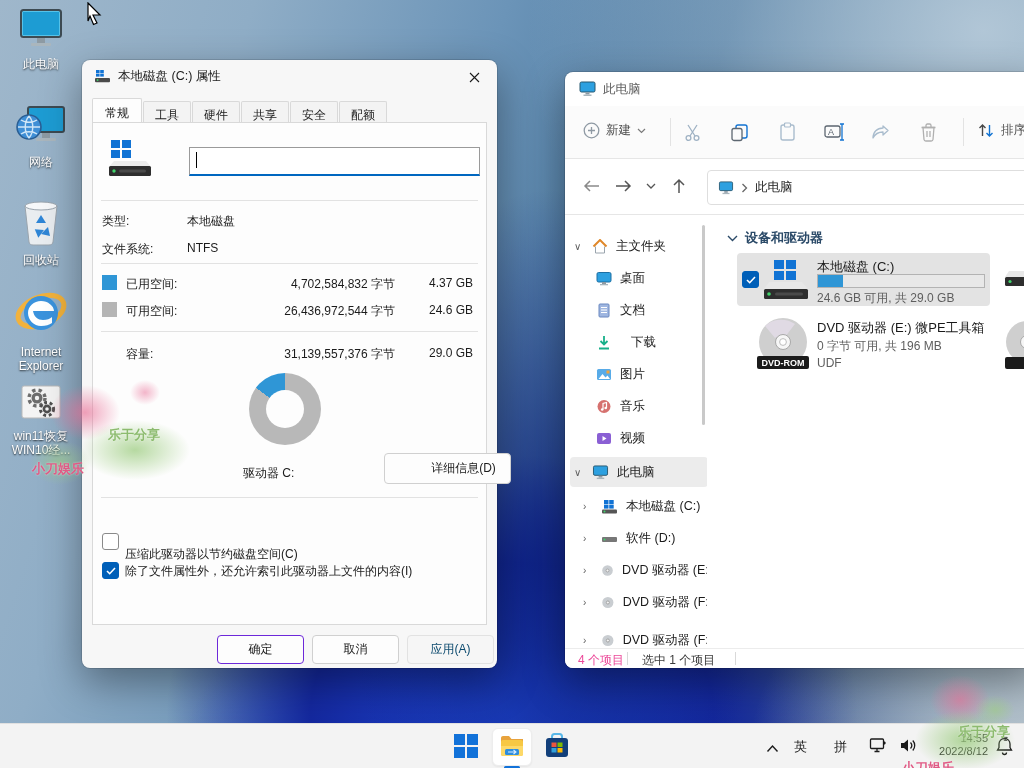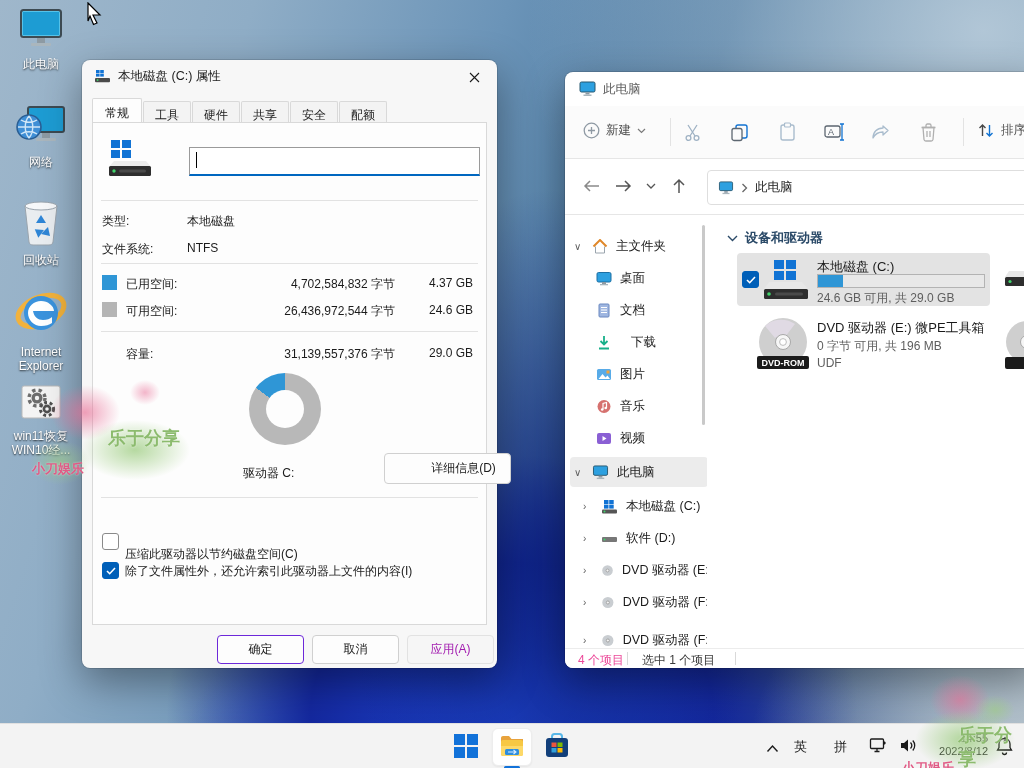--- a/index.html
+++ b/index.html
@@ -30,21 +30,21 @@
   .tab{display:inline-block;font-size:12px;color:#1b1b1b;padding:5px 11px;border:1px solid #d9d9d9;border-bottom:none;background:#f3f3f3;margin-right:1px;border-radius:2px 2px 0 0;}
   .tab.active{background:#fdfdfd;padding:6px 12px;position:relative;top:-2px;}
   #tabpage{left:10px;top:62px;width:393px;height:501px;background:#fdfdfd;border:1px solid #d9d9d9;}
   .dlg-label{font-size:12px;color:#1b1b1b;}
   .dlg-right{font-size:12px;color:#1b1b1b;text-align:right;}
   .swatch{width:15px;height:15px;}
   .vsep{background:#e2e2e2;height:1px;left:8px;width:377px;}
   .donut-hole{position:absolute;left:50%;top:50%;width:38px;height:38px;margin:-19px 0 0 -19px;border-radius:50%;background:#fdfdfd;}
   .btn{background:#fdfdfd;border:1px solid #d0d0d0;border-radius:4px;font-size:12px;color:#1b1b1b;display:flex;align-items:center;justify-content:center;}
   .btn.default{border:1px solid #6d28d9;}
-  .btn.disabled{color:#a21caf;background:#f6f6f6;border-color:#e2e2e2;}
+  .btn.disabled{color:#0c4a6e;background:#f6f6f6;border-color:#e2e2e2;}
   .checkbox{width:15px;height:15px;border:1px solid #8a8a8a;border-radius:3px;background:#fff;}
   .checkbox.checked{background:#005fb8;border-color:#005fb8;display:flex;align-items:center;justify-content:center;}
   
   #explorer{left:565px;top:72px;width:475px;height:596px;z-index:10;overflow:hidden;}
   #explorer .etitle{font-size:12.5px;color:#5c5c5c;}
   .toolbtn{display:flex;align-items:center;gap:6px;font-size:12.5px;color:#4f4f4f;}
   #addressbar{border:1px solid #dedede;border-radius:4px;background:#fff;display:flex;align-items:center;padding:0 10px;gap:7px;font-size:12.5px;color:#1b1b1b;}
   .side-row{position:absolute;left:5px;width:130px;height:30px;display:flex;align-items:center;gap:8px;font-size:12.5px;color:#1b1b1b;white-space:nowrap;overflow:hidden;border-radius:4px;padding:0 4px;}
   .side-row.sel{background:#ececec;}
   .chev{color:#5f5f5f;font-size:10px;width:10px;flex:none;}
@@ -53,21 +53,21 @@
   .drive-info{font-size:12px;color:#5e5e5e;}
   .progress{background:#e8e8e8;border:1px solid #b3b3b3;height:12px;}
   .progress .fill{height:100%;background:#2f96d6;}
   
   #taskbar{left:0;top:723px;width:1024px;height:45px;background:#f3f3f3;border-top:1px solid #e0e0e0;z-index:50;}
   .traytxt{font-size:13px;color:#1b1b1b;}
   .clock{font-size:11px;color:#1b1b1b;text-align:right;line-height:13px;}
   
   .splash{pointer-events:none;}
   .wm-pink{color:#e05a85;font-weight:700;font-size:13px;text-shadow:0 0 2px rgba(255,255,255,.6);margin-top:32px;}
-  .wm-green{color:#8cbb6e;font-weight:700;font-size:18px;text-shadow:0 0 2px rgba(255,255,255,.6);}
+  .wm-green{color:#8cbb6e;font-weight:700;font-size:13px;text-shadow:0 0 2px rgba(255,255,255,.6);}
   .blob{position:absolute;border-radius:50%;}
 </style>
 </head>
 <body>
 
 <div id="wallpaper" class="abs"></div>
 
 <div class="abs dicon" style="left:2px;top:8px;">
   <svg width="46" height="42" viewBox="0 0 46 42">
       <rect x="3" y="2" width="40" height="27" rx="2.5" fill="#55c2e9"></rect>

